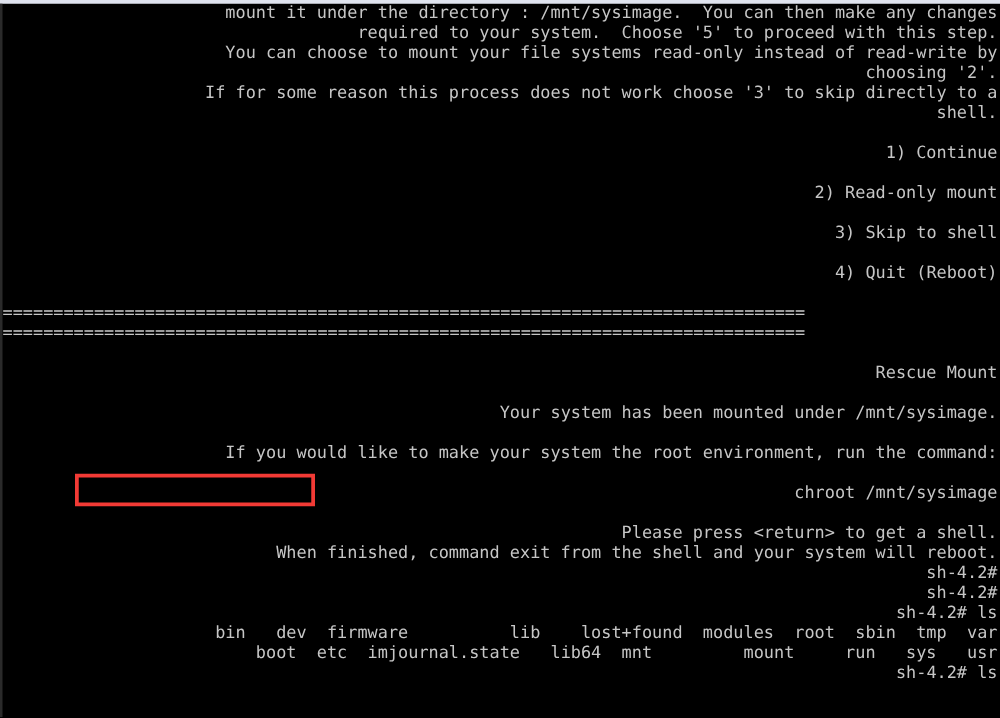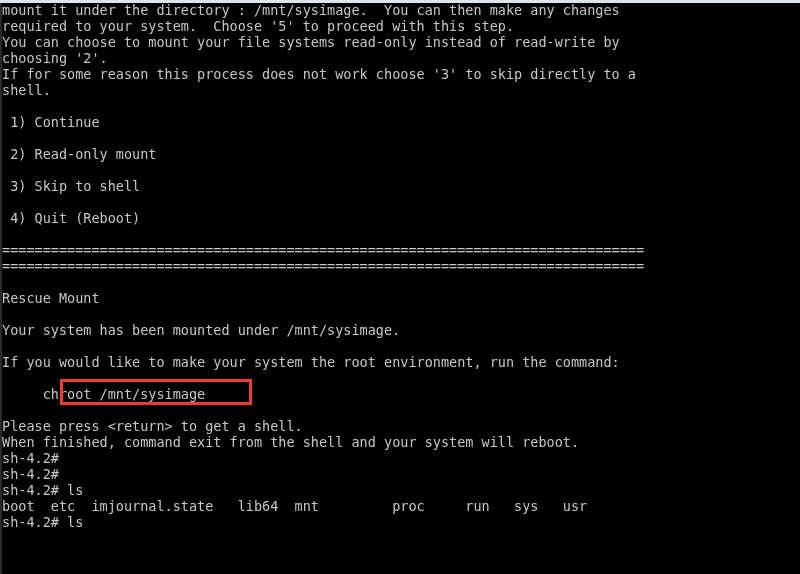--- a/index.html
+++ b/index.html
@@ -8,20 +8,21 @@
     padding: 0;
     background: #000000;
   }
   #screen {
     position: relative;
     width: 800px;
     height: 574px;
     background: #000000;
     overflow: hidden;
     font-family: "DejaVu Sans Mono", "Liberation Mono", monospace;
+    text-align: right;
   }
   
   #top-edge {
     position: absolute;
     left: 0; top: 0;
     width: 800px; height: 3px;
     background: #dfe3ee;
   }
   
   #left-edge {
@@ -95,20 +96,21 @@
     <div class="line blank"></div>
     <div class="line">If you would like to make your system the root environment, run the command:</div>
     <div class="line blank"></div>
     <div class="line">     chroot /mnt/sysimage</div>
     <div class="line blank"></div>
     <div class="line">Please press &lt;return&gt; to get a shell.</div>
     <div class="line">When finished, command exit from the shell and your system will reboot.</div>
     <div class="line">sh-4.2#</div>
     <div class="line">sh-4.2#</div>
     <div class="line">sh-4.2# ls</div>
-    <div class="line">boot  etc  imjournal.state   lib64  mnt         proc     run   sys   usr</div>
+    <div class="line">bin   dev  firmware          lib    lost+found  modules  root  sbin  tmp  var</div>
+    <div class="line">boot  etc  imjournal.state   lib64  mnt         mount     run   sys   usr</div>
     <div class="line">sh-4.2# ls</div>
 
   </div>
 
   <div id="chroot-highlight"></div>
 
 </div>
 
 </body></html>

